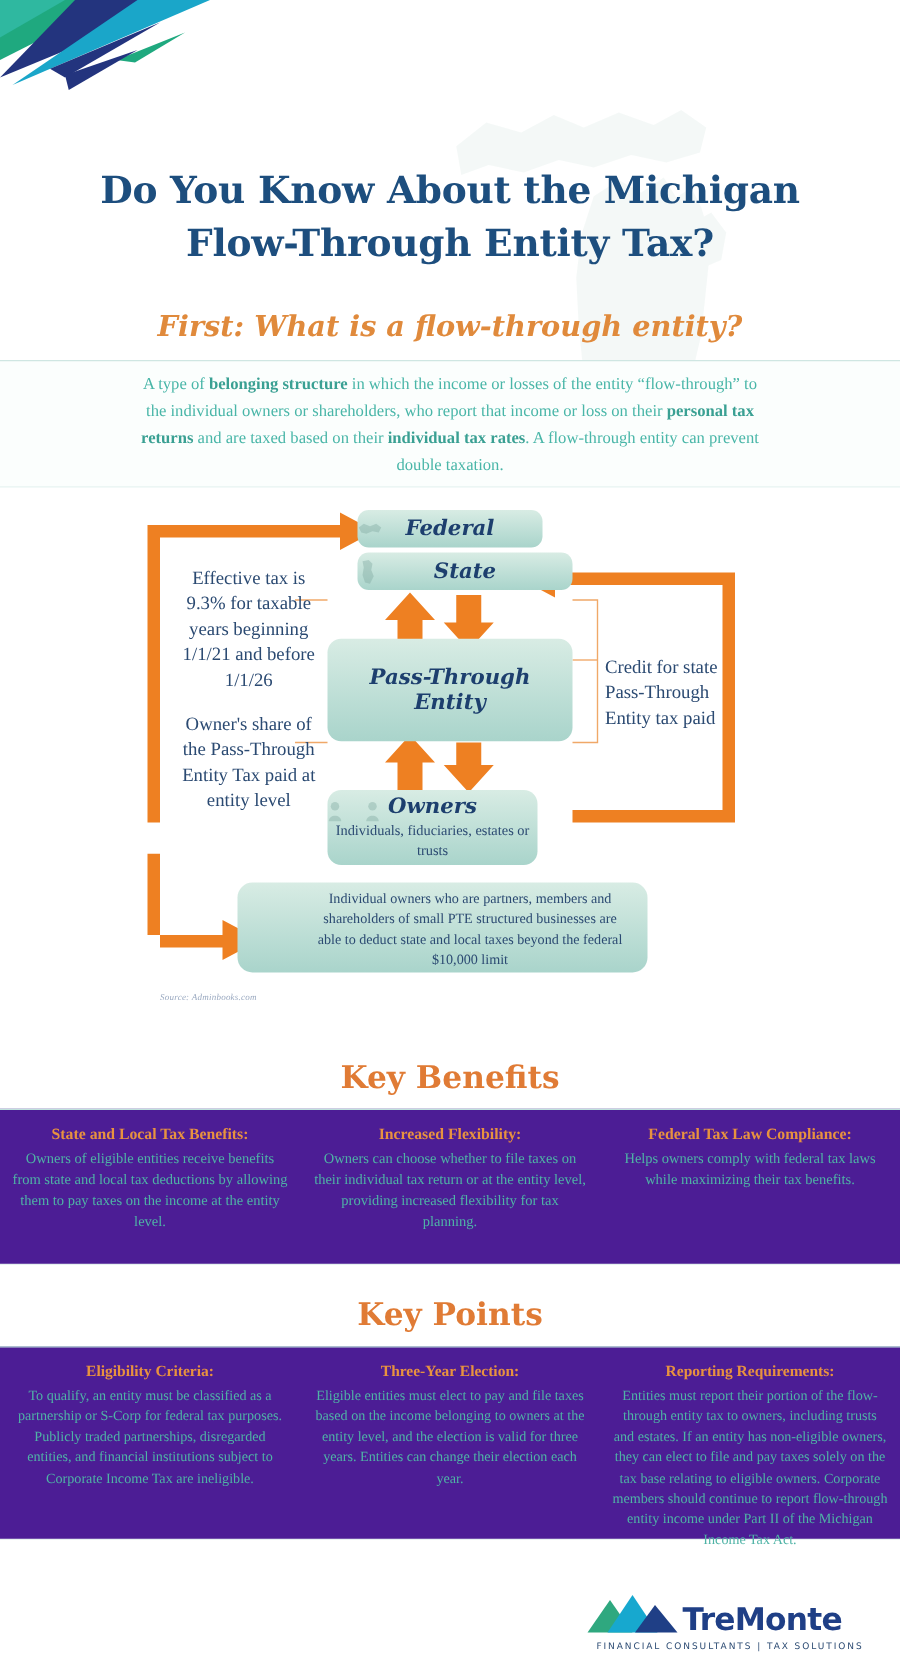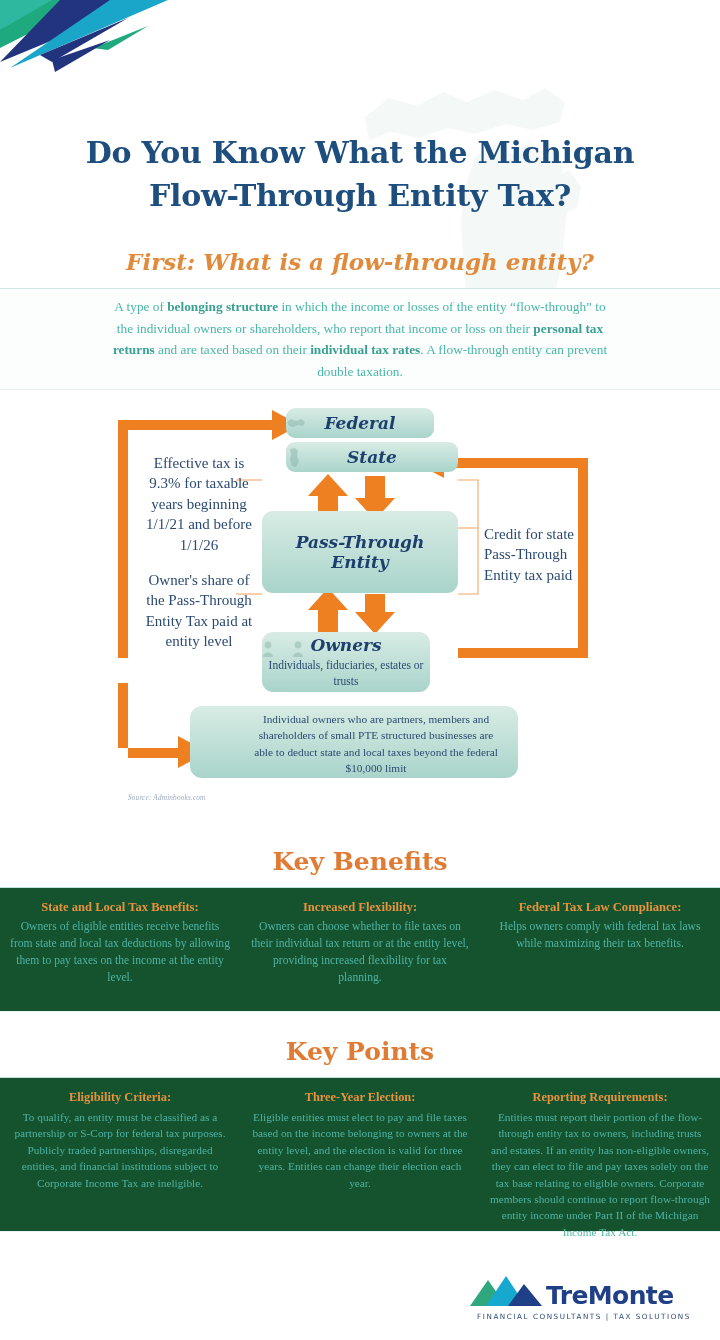--- a/index.html
+++ b/index.html
@@ -74,21 +74,21 @@
   .sec-head{
     width:720px;text-align:center;
     font-family:"DejaVu Serif", serif;font-weight:bold;
     color:#e07b35;font-size:25px;
   }
   #head-benefits{position:absolute;top:847px;left:0;}
   #head-points{position:absolute;top:1037px;left:0;}
 
   .panel{
     position:absolute;left:0;width:720px;box-sizing:border-box;
-    background:#14532d;border-top:1.6px solid #bfe1dc;border-bottom:1px solid #e6f2f0;
+    background:#4c1d95;border-top:1.6px solid #bfe1dc;border-bottom:1px solid #e6f2f0;
   }
   #panel-benefits{top:887px;height:125px;}
   #panel-points{top:1077px;height:155px;}
 
   .cols{display:flex;width:720px;}
   .col{flex:1;padding:12px 10px 0 10px;box-sizing:border-box;text-align:center;}
   .col-h{
     color:#e8923f;font-weight:bold;font-size:12.6px;margin-bottom:4px;
     font-family:"Liberation Serif",serif;
   }
@@ -130,21 +130,21 @@
     <svg viewBox="0 0 290 330" xmlns="http://www.w3.org/2000/svg">
       <g fill="#e5efec">
         <path d="M10,55 L34,36 L62,44 L88,30 L112,40 L140,28 L168,38 L190,26 L210,40 L205,60 L178,68 L150,62 L120,72 L92,66 L64,76 L36,70 L14,78 Z"></path>
         <path d="M120,95 L140,82 L158,92 L176,80 L186,96 L198,88 L206,104 L214,130 L210,168 L206,206 L198,240 L186,268 L170,286 L150,292 L132,284 L120,266 L112,238 L108,200 L106,160 L110,126 Z"></path>
         <path d="M196,118 L214,108 L226,124 L222,146 L208,152 L198,140 Z"></path>
       </g>
     </svg>
   </div>
 
   <div class="title-wrap">
-    <div class="title">Do You Know What the Michigan</div>
+    <div class="title">Do You Know About the Michigan</div>
     <div class="title">Flow-Through Entity Tax?</div>
   </div>
   <div class="subtitle">First: What is a flow-through entity?</div>
 
   <div class="intro-band"></div>
   <div class="intro"><span>A type of </span><b>belonging structure</b><span> in which the income or losses of the entity “flow-through” to the individual owners or shareholders, who report that income or loss on their </span><b>personal tax returns</b><span> and are taxed based on their </span><b>individual tax rates</b><span>. A flow-through entity can prevent double taxation.</span></div>
 
   <div class="diagram">
 
     <svg width="720" height="425" viewBox="0 0 720 425">

